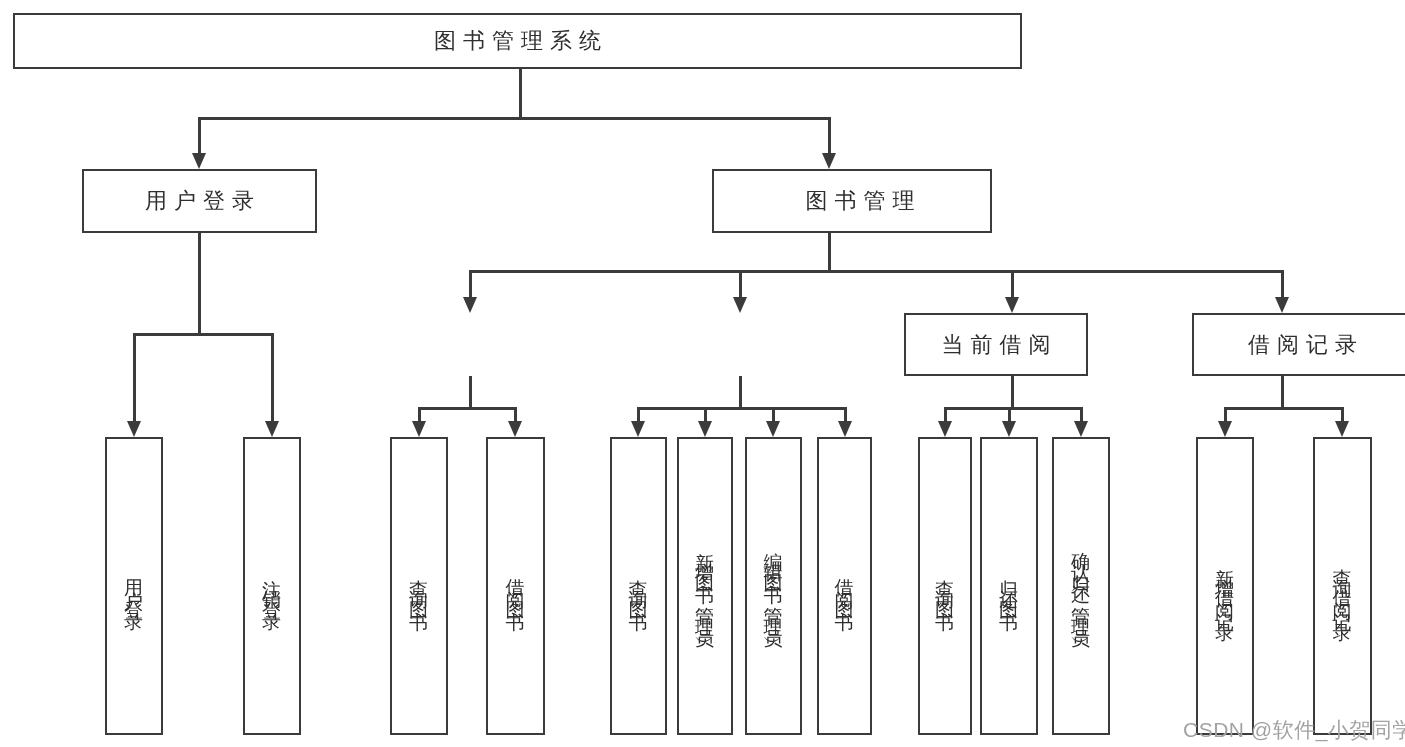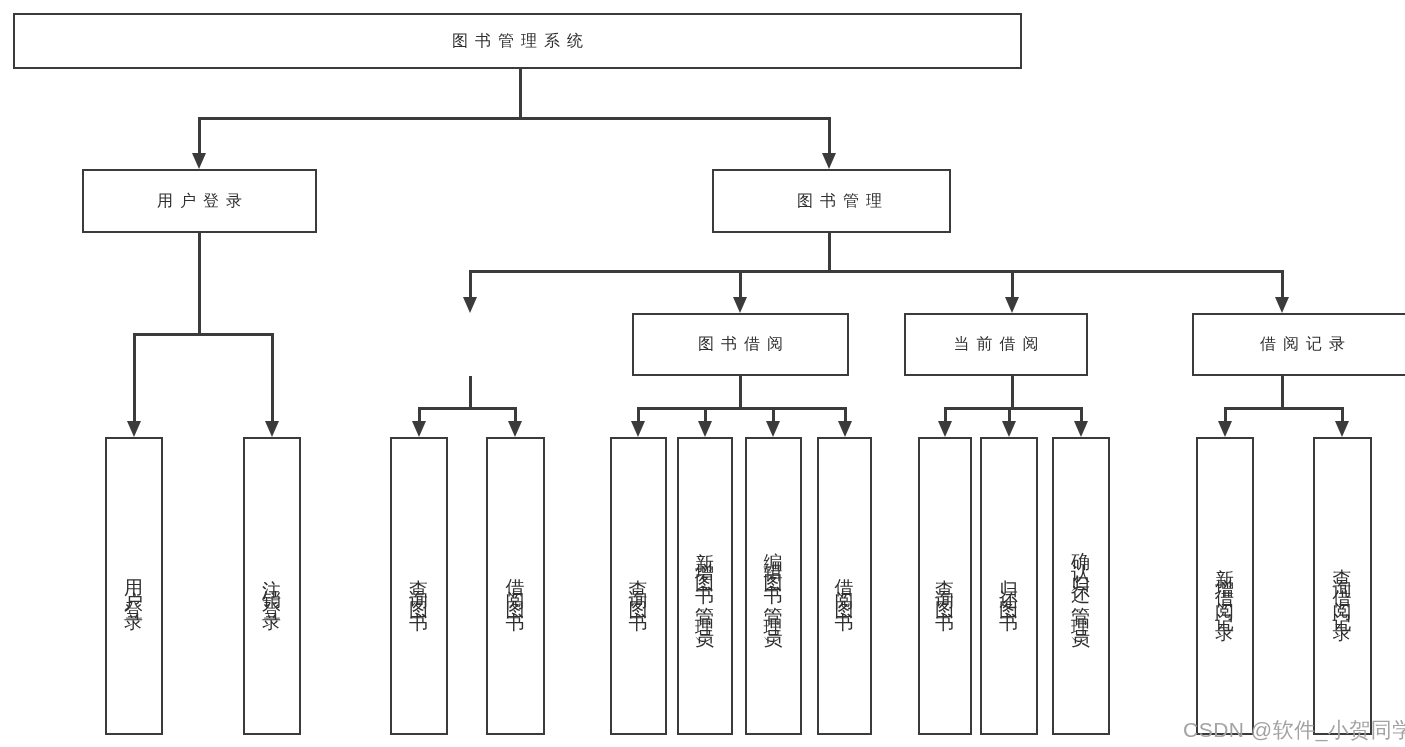--- a/index.html
+++ b/index.html
@@ -12,21 +12,21 @@
   }
   .node{
     position:absolute;
     box-sizing:border-box;
     background:#ffffff;
     border:2px solid #3b3b3b;
     display:flex;
     align-items:center;
     justify-content:center;
     color:#2f2f2f;
-    font-size:16px;
+    font-size:22px;
     letter-spacing:7px;
     text-indent:7px;
     white-space:nowrap;
     z-index:2;
   }
   .leaf{
     writing-mode:vertical-rl;
     text-orientation:mixed;
     letter-spacing:11px;
     text-indent:0;
@@ -60,41 +60,40 @@
   <div class="node" style="left:13px;top:13px;width:1009px;height:56px;">图书管理系统</div>
 
   <div class="vline" style="left:519px;top:69px;height:51px;"></div>
   <div class="hline" style="left:198px;top:117px;width:633px;"></div>
   <div class="vline" style="left:198px;top:117px;height:38px;"></div>
   <div class="arrow" style="left:192px;top:153px;"></div>
   <div class="vline" style="left:828px;top:117px;height:38px;"></div>
   <div class="arrow" style="left:822px;top:153px;"></div>
 
   <div class="node" style="left:82px;top:169px;width:235px;height:64px;">用户登录</div>
-  <div class="node" style="left:712px;top:169px;width:239px;height:64px;padding-left:16px;">图书管理</div>
+  <div class="node" style="left:712px;top:169px;width:280px;height:64px;padding-left:16px;">图书管理</div>
 
   <div class="vline" style="left:198px;top:233px;height:103px;"></div>
   <div class="hline" style="left:133px;top:333px;width:141px;"></div>
   <div class="vline" style="left:133px;top:333px;height:90px;"></div>
   <div class="arrow" style="left:127px;top:421px;"></div>
   <div class="vline" style="left:271px;top:333px;height:90px;"></div>
   <div class="arrow" style="left:265px;top:421px;"></div>
 
   <div class="vline" style="left:828px;top:233px;height:40px;"></div>
   <div class="hline" style="left:469px;top:270px;width:815px;"></div>
   <div class="vline" style="left:469px;top:270px;height:31px;"></div>
   <div class="arrow" style="left:463px;top:297px;"></div>
   <div class="vline" style="left:739px;top:270px;height:31px;"></div>
   <div class="arrow" style="left:733px;top:297px;"></div>
   <div class="vline" style="left:1011px;top:270px;height:31px;"></div>
   <div class="arrow" style="left:1005px;top:297px;"></div>
   <div class="vline" style="left:1281px;top:270px;height:31px;"></div>
   <div class="arrow" style="left:1275px;top:297px;"></div>
 
-  <div class="node" style="left:632px;top:313px;width:217px;height:63px;">图书借阅</div>
   <div class="node" style="left:904px;top:313px;width:184px;height:63px;">当前借阅</div>
   <div class="node" style="left:1172px;top:313px;width:221px;height:63px;margin-left:20px;">借阅记录</div>
 
   <div class="vline" style="left:469px;top:376px;height:34px;"></div>
   <div class="hline" style="left:418px;top:407px;width:99px;"></div>
   <div class="vline" style="left:418px;top:407px;height:16px;"></div>
   <div class="arrow" style="left:412px;top:421px;"></div>
   <div class="vline" style="left:514px;top:407px;height:16px;"></div>
   <div class="arrow" style="left:508px;top:421px;"></div>
 

